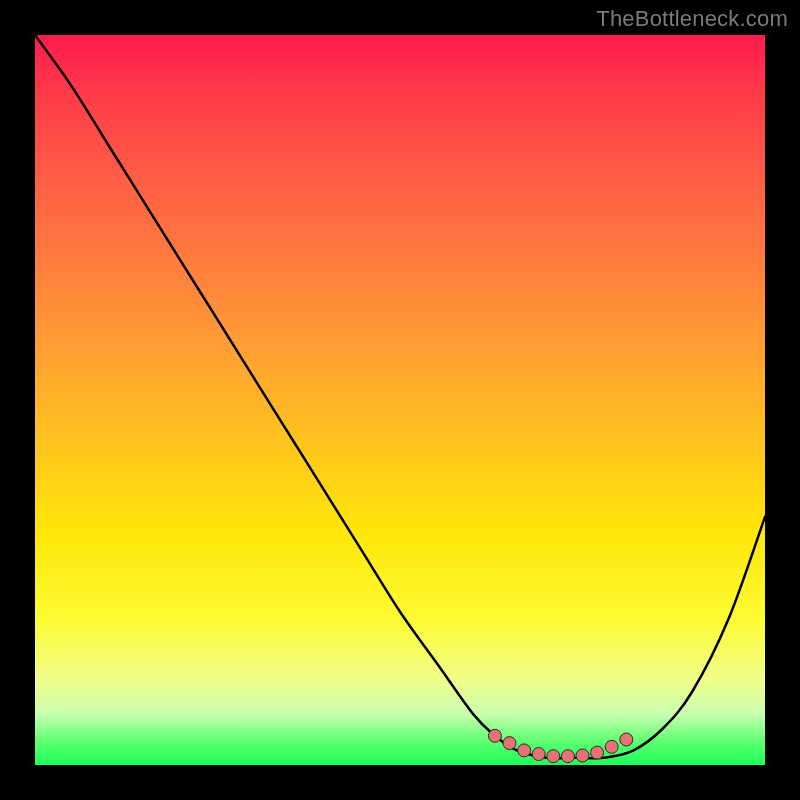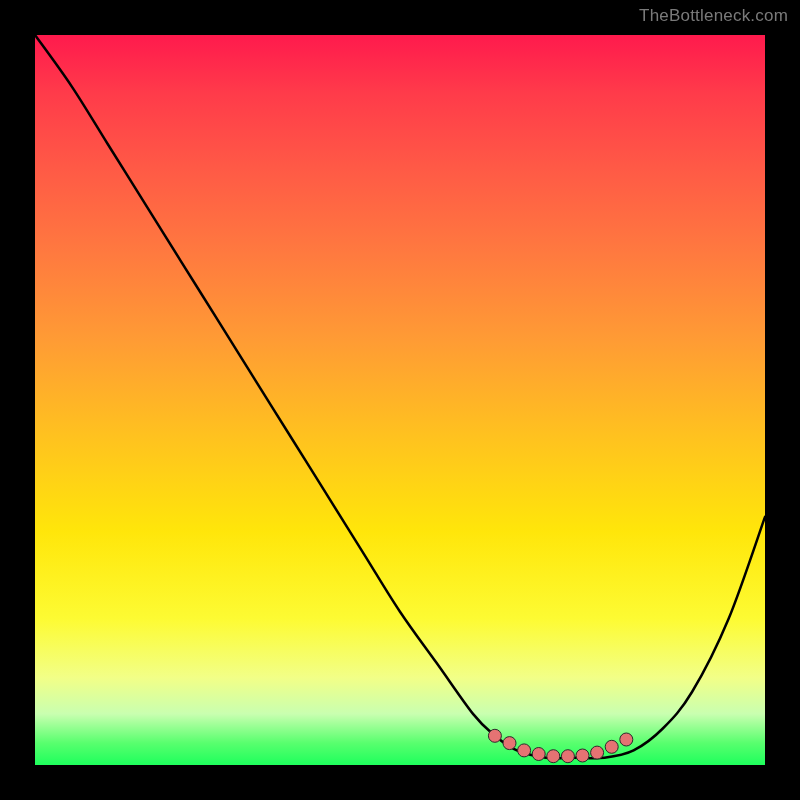--- a/index.html
+++ b/index.html
@@ -40,21 +40,21 @@
       #c9ffb0 93%,
       #58ff6e 97%,
       #1eff5c 100%
     );
   }
   .watermark {
     position: absolute;
     top: 6px;
     right: 12px;
     color: #7a7a7a;
-    font-size: 17px;
+    font-size: 22px;
     font-weight: 500;
     letter-spacing: 0.2px;
     user-select: none;
   }
   svg.curve {
     position: absolute;
     left: 0;
     top: 0;
     width: 730px;
     height: 730px;

